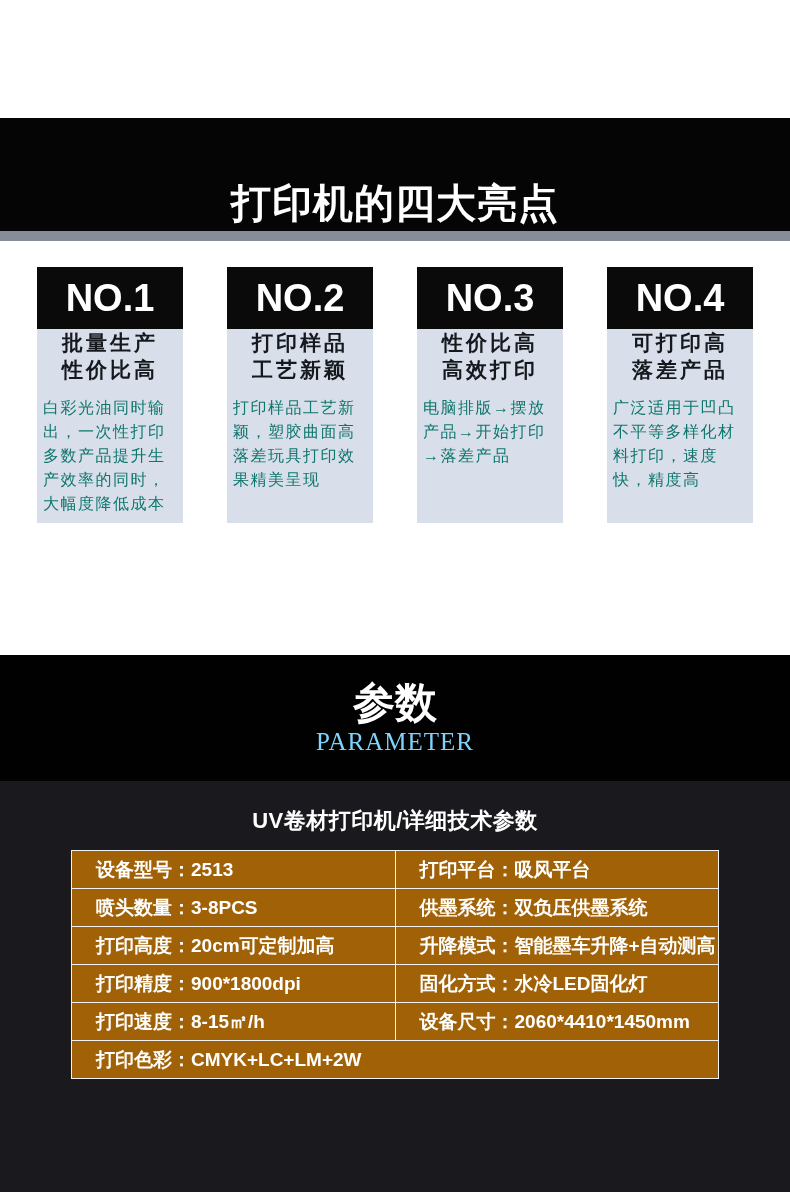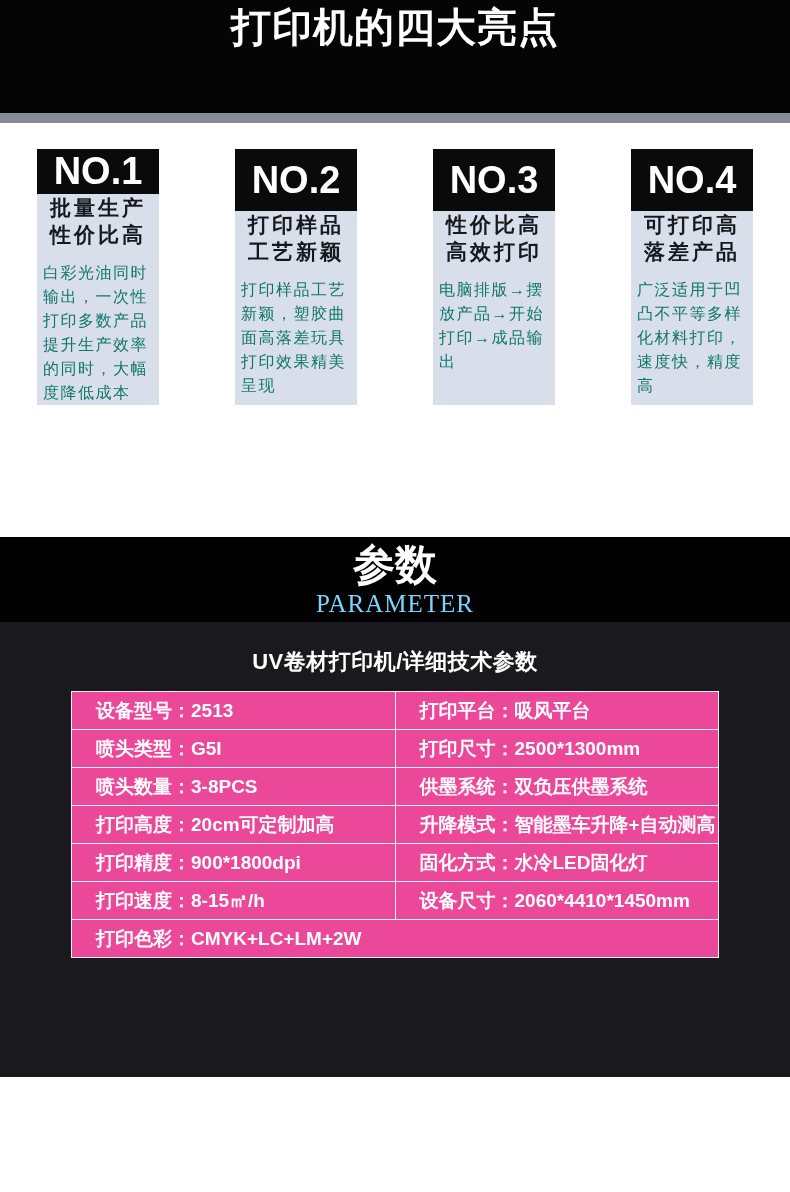--- a/index.html
+++ b/index.html
@@ -9,45 +9,46 @@
     height: 1192px;
     margin: 0 auto;
     overflow: hidden;
     font-family: "Liberation Sans", "DejaVu Sans", sans-serif;
     position: relative;
   }
   .page { width: 790px; height: 1192px; background: #ffffff; }
 
   
   .banner {
+    margin-top: 118px;
     height: 113px;
     background: #050505;
     display: flex;
-    align-items: flex-start;
+    align-items: flex-end;
     justify-content: center;
   }
   .banner h1 {
     color: #ffffff;
     font-size: 40px;
     font-weight: 900;
     letter-spacing: 1px;
   }
   .gray-bar {
     height: 10px;
     background: #878d98;
   }
 
   
   .cards {
     margin-top: 26px;
     padding: 0 37px;
     display: flex;
     justify-content: space-between;
   }
-  .card { width: 122px; height: 256px; display: flex; flex-direction: column; border-radius: 10px; }
+  .card { width: 146px; height: 256px; display: flex; flex-direction: column; border-radius: 10px; }
   .card-head {
     height: 62px;
     background: #0a0a0a;
     color: #ffffff;
     font-size: 38px;
     font-weight: 900;
     display: flex;
     align-items: center;
     justify-content: center;
   }
@@ -69,21 +70,21 @@
     font-size: 16px;
     letter-spacing: 1.5px;
     line-height: 24px;
     color: #0f766e;
     text-align: left;
   }
 
   
   .params-head {
     margin-top: 132px;
-    height: 85px;
+    height: 126px;
     background: #010101;
     display: flex;
     flex-direction: column;
     align-items: center;
     justify-content: center;
   }
   .params-title-cn {
     color: #ffffff;
     font-size: 42px;
     font-weight: 900;
@@ -115,21 +116,21 @@
     border-collapse: collapse;
     table-layout: fixed;
   }
   table.spec td {
     border: 1.5px solid #f2f2f2;
     height: 38px;
     color: #ffffff;
     font-size: 19px;
     font-weight: bold;
     padding-left: 24px;
-    background: #ec4899;
+    background: #a16207;
     white-space: nowrap;
     overflow: hidden;
   }
 </style>
 </head>
 <body>
 
 <div class="page">
 
   <section class="banner">
@@ -161,21 +162,21 @@
       </div>
     </div>
 
     <div class="card">
       <div class="card-head">NO.3</div>
       <div class="card-body">
         <div class="card-sub">
           <span>性价比高</span><br>
           <span>高效打印</span>
         </div>
-        <p class="card-text">电脑排版→摆放产品→开始打印→成品输出</p>
+        <p class="card-text">电脑排版→摆放产品→开始打印→落差产品</p>
       </div>
     </div>
 
     <div class="card">
       <div class="card-head">NO.4</div>
       <div class="card-body">
         <div class="card-sub">
           <span>可打印高</span><br>
           <span>落差产品</span>
         </div>
@@ -192,24 +193,20 @@
 
   <section class="params-body">
     <div class="table-title">UV卷材打印机/详细技术参数</div>
     <table class="spec">
       <tbody>
         <tr>
           <td>设备型号：2513</td>
           <td>打印平台：吸风平台</td>
         </tr>
         <tr>
-          <td>喷头类型：G5I</td>
-          <td>打印尺寸：2500*1300mm</td>
-        </tr>
-        <tr>
           <td>喷头数量：3-8PCS</td>
           <td>供墨系统：双负压供墨系统</td>
         </tr>
         <tr>
           <td>打印高度：20cm可定制加高</td>
           <td>升降模式：智能墨车升降+自动测高</td>
         </tr>
         <tr>
           <td>打印精度：900*1800dpi</td>
           <td>固化方式：水冷LED固化灯</td>

